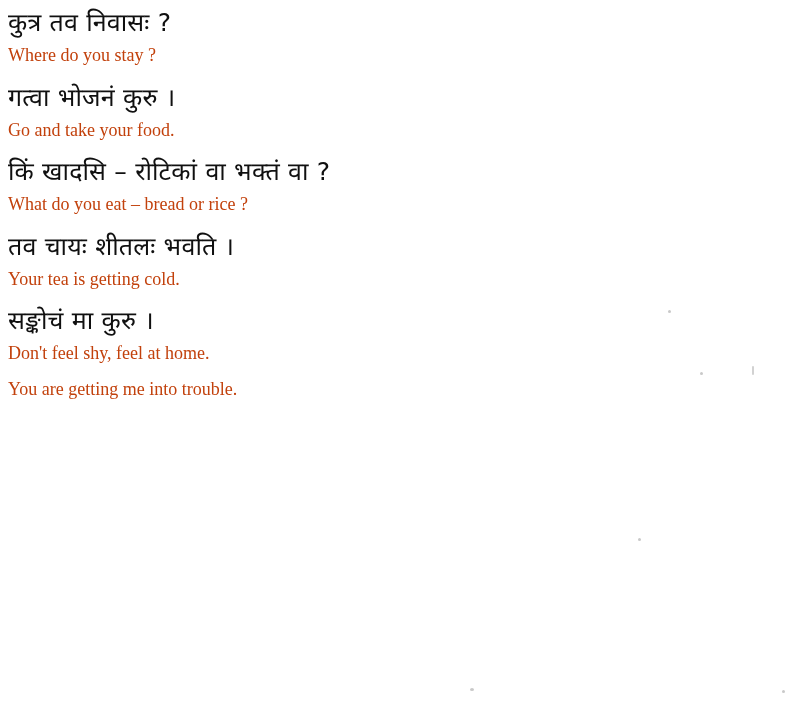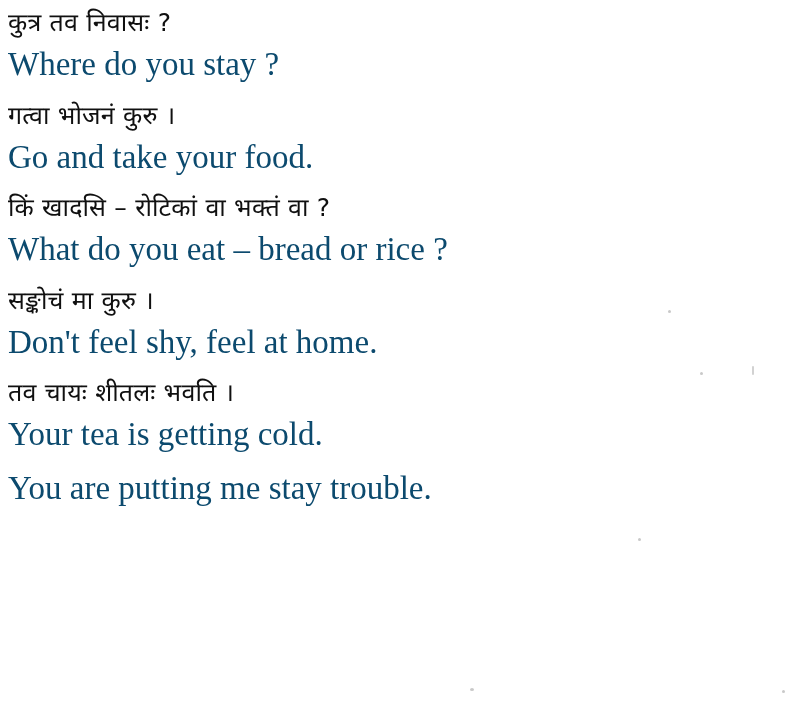--- a/index.html
+++ b/index.html
@@ -31,23 +31,23 @@
     font-family: "DejaVu Sans", sans-serif;
     font-size: 25px;
     line-height: 1.32;
     color: #101010;
     margin: 0 0 6px 0;
     letter-spacing: 0.2px;
     white-space: pre;
   }
   .english {
     font-family: "Liberation Serif", "DejaVu Serif", serif;
-    font-size: 33px;
+    font-size: 18px;
     line-height: 1.2;
-    color: #0c4a6e;
+    color: #c2410c;
     margin: 0;
     white-space: pre;
   }
   
   .speck {
     position: absolute;
     background: #c9c9c9;
     border-radius: 50%;
   }
   .speck.s1 { left: 668px; top: 310px; width: 3px; height: 3px; }
@@ -71,31 +71,31 @@
     <p class="sanskrit">गत्वा भोजनं कुरु ।</p>
     <p class="english">Go and take your food.</p>
   </div>
 
   <div class="entry">
     <p class="sanskrit">किं खादसि – रोटिकां वा भक्तं वा ?</p>
     <p class="english">What do you eat – bread or rice ?</p>
   </div>
 
   <div class="entry">
+    <p class="sanskrit">तव चायः शीतलः भवति ।</p>
+    <p class="english">Your tea is getting cold.</p>
+  </div>
+
+  <div class="entry">
     <p class="sanskrit">सङ्कोचं मा कुरु ।</p>
     <p class="english">Don't feel shy, feel at home.</p>
   </div>
 
   <div class="entry">
-    <p class="sanskrit">तव चायः शीतलः भवति ।</p>
-    <p class="english">Your tea is getting cold.</p>
-  </div>
-
-  <div class="entry">
-    <p class="english">You are putting me stay trouble.</p>
+    <p class="english">You are getting me into trouble.</p>
   </div>
 
   <span class="speck s1"></span>
   <span class="speck s2"></span>
   <span class="speck s3"></span>
   <span class="speck s4"></span>
   <span class="speck s5"></span>
   <span class="speck s6"></span>
 
 </div>

